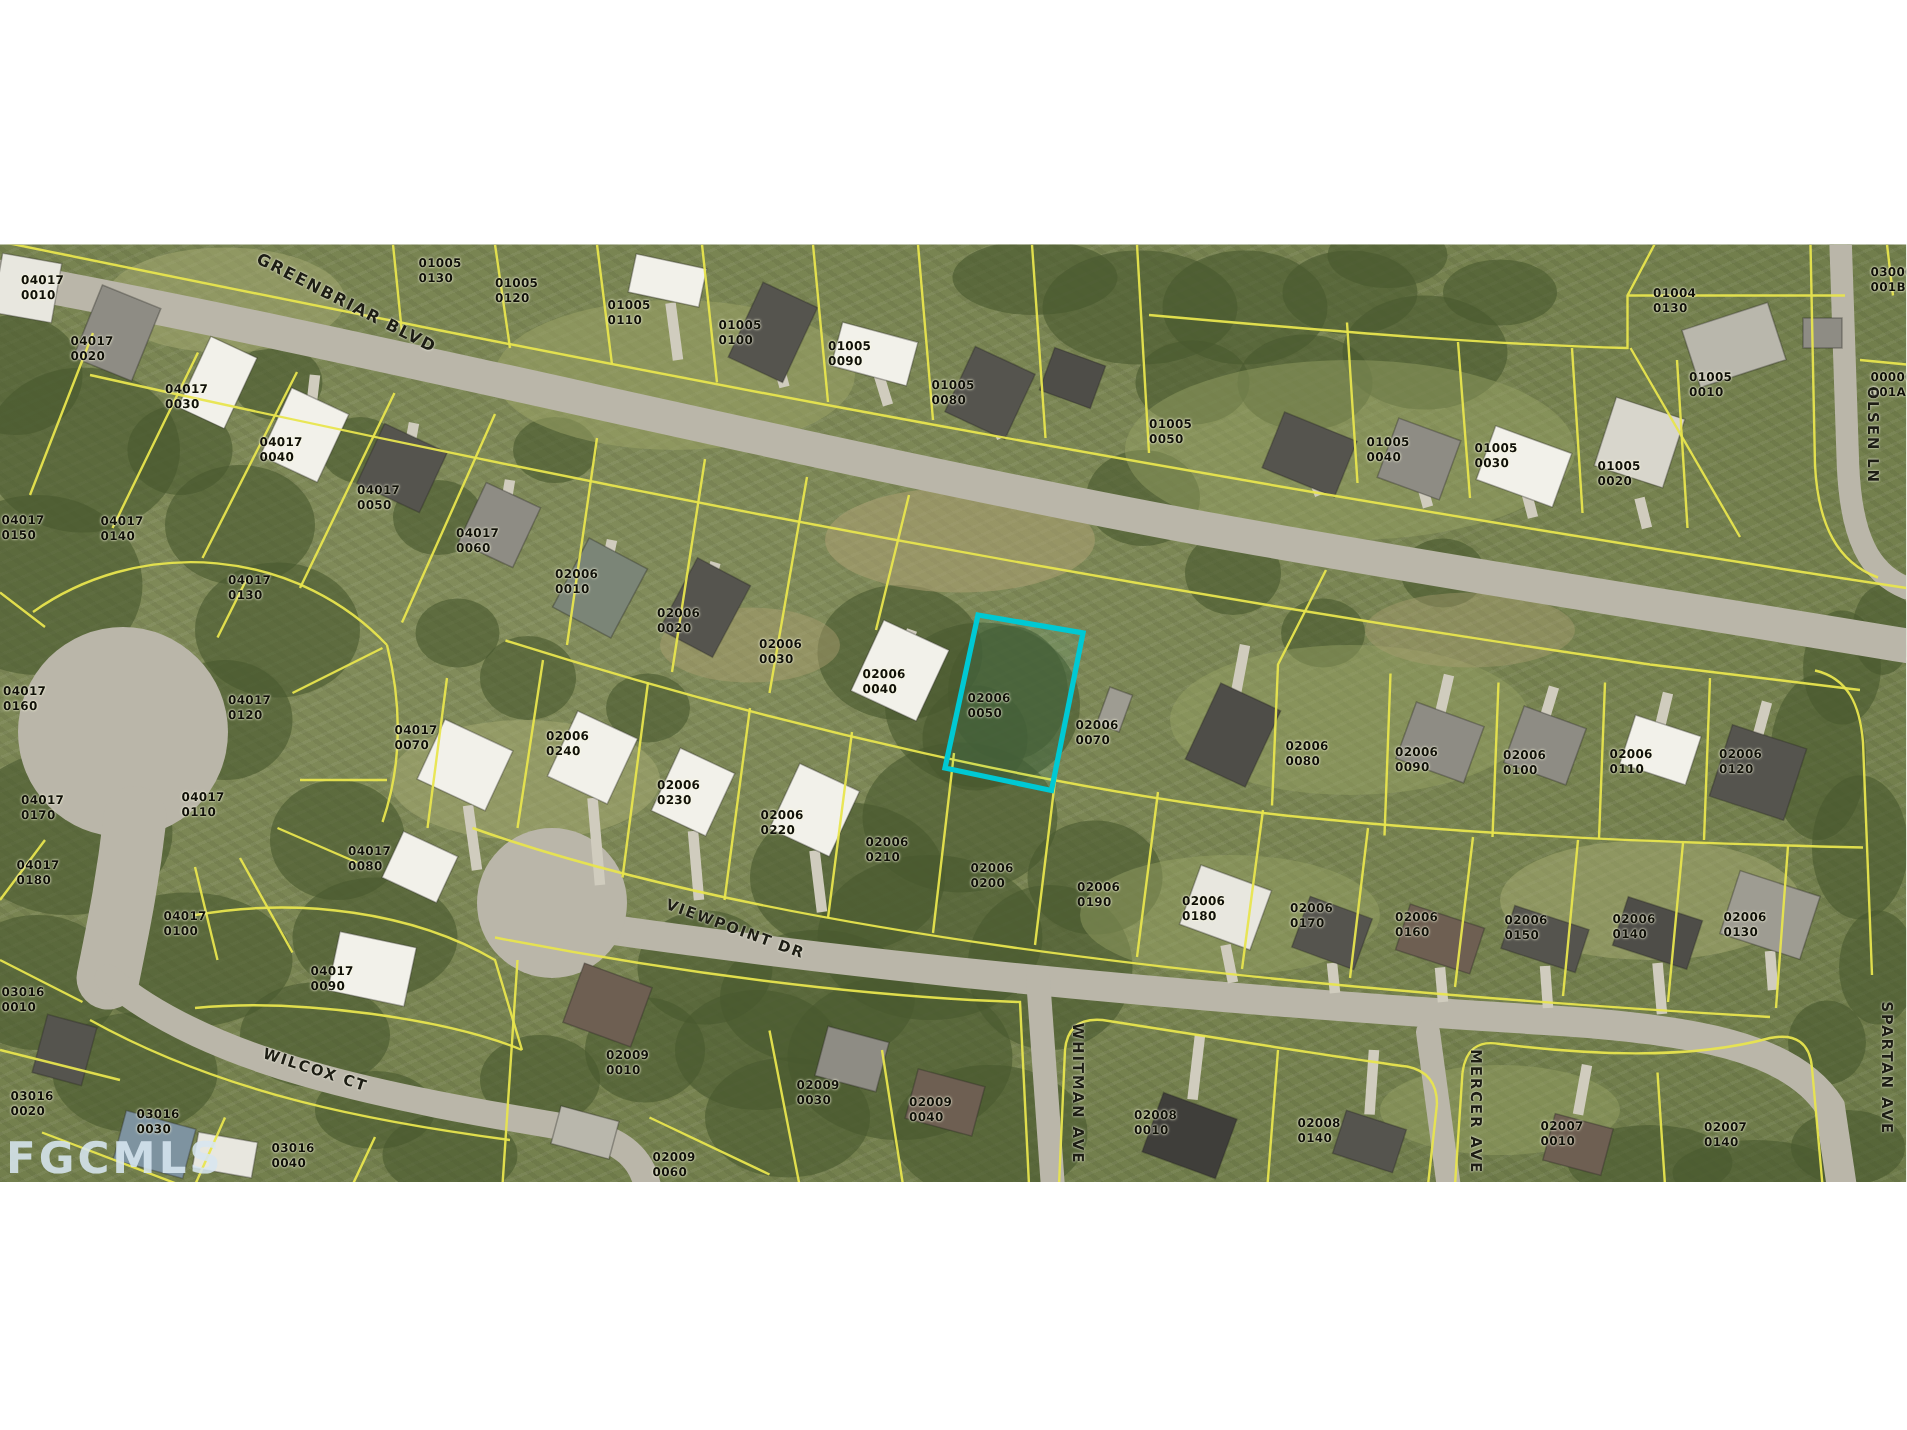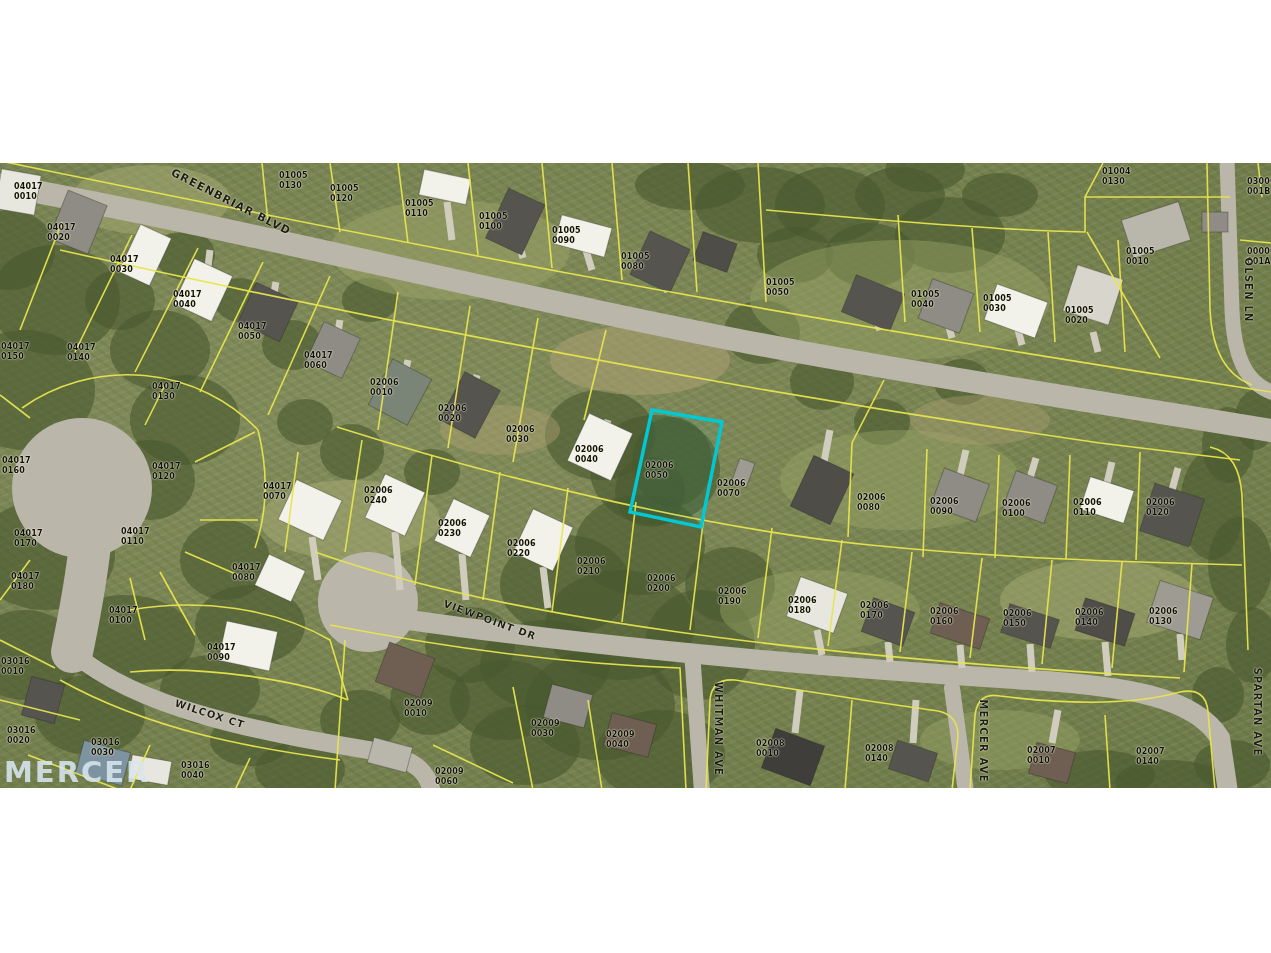--- a/index.html
+++ b/index.html
@@ -317,21 +317,21 @@
         <div class="parcel-label" style="left: 766px; top: 115px;">01005
 0050</div>
         <div class="parcel-label" style="left: 911px; top: 127px;">01005
 0040</div>
         <div class="parcel-label" style="left: 983px; top: 131px;">01005
 0030</div>
         <div class="parcel-label" style="left: 1065px; top: 143px;">01005
 0020</div>
         <div class="parcel-label" style="left: 1126px; top: 84px;">01005
 0010</div>
-        <div class="parcel-label" style="left: 1102px; top: 4px;">01004
+        <div class="parcel-label" style="left: 1102px; top: 28px;">01004
 0130</div>
         <div class="parcel-label" style="left: 1247px; top: 14px;">03000
 001B</div>
         <div class="parcel-label" style="left: 1247px; top: 84px;">00000
 001A</div>
         <div class="parcel-label" style="left: 1px; top: 494px;">03016
 0010</div>
         <div class="parcel-label" style="left: 7px; top: 563px;">03016
 0020</div>
         <div class="parcel-label" style="left: 91px; top: 575px;">03016
@@ -356,15 +356,15 @@
 0140</div>
         <div class="street-label" style="left: 231px; top: 39px; font-size: 11px; transform: translate(-50%, -50%) rotate(27deg);">GREENBRIAR BLVD</div>
         <div class="street-label" style="left: 490px; top: 457px; font-size: 10px; transform: translate(-50%, -50%) rotate(20deg);">VIEWPOINT DR</div>
         <div class="street-label" style="left: 210px; top: 551px; font-size: 10px; transform: translate(-50%, -50%) rotate(18deg);">WILCOX CT</div>
         <div class="street-label" style="left: 718px; top: 566px; font-size: 10px; transform: translate(-50%, -50%) rotate(90deg);">WHITMAN AVE</div>
         <div class="street-label" style="left: 983px; top: 578px; font-size: 10px; transform: translate(-50%, -50%) rotate(90deg);">MERCER AVE</div>
         <div class="street-label" style="left: 1257px; top: 549px; font-size: 10px; transform: translate(-50%, -50%) rotate(90deg);">SPARTAN AVE</div>
         <div class="street-label" style="left: 1248px; top: 127px; font-size: 10px; transform: translate(-50%, -50%) rotate(90deg);">OLSEN LN</div>
       </div>
 
-    <div class="watermark">MERCER</div>
+    <div class="watermark">FGCMLS</div>
   </div>
 </div>
 
 </body></html>

